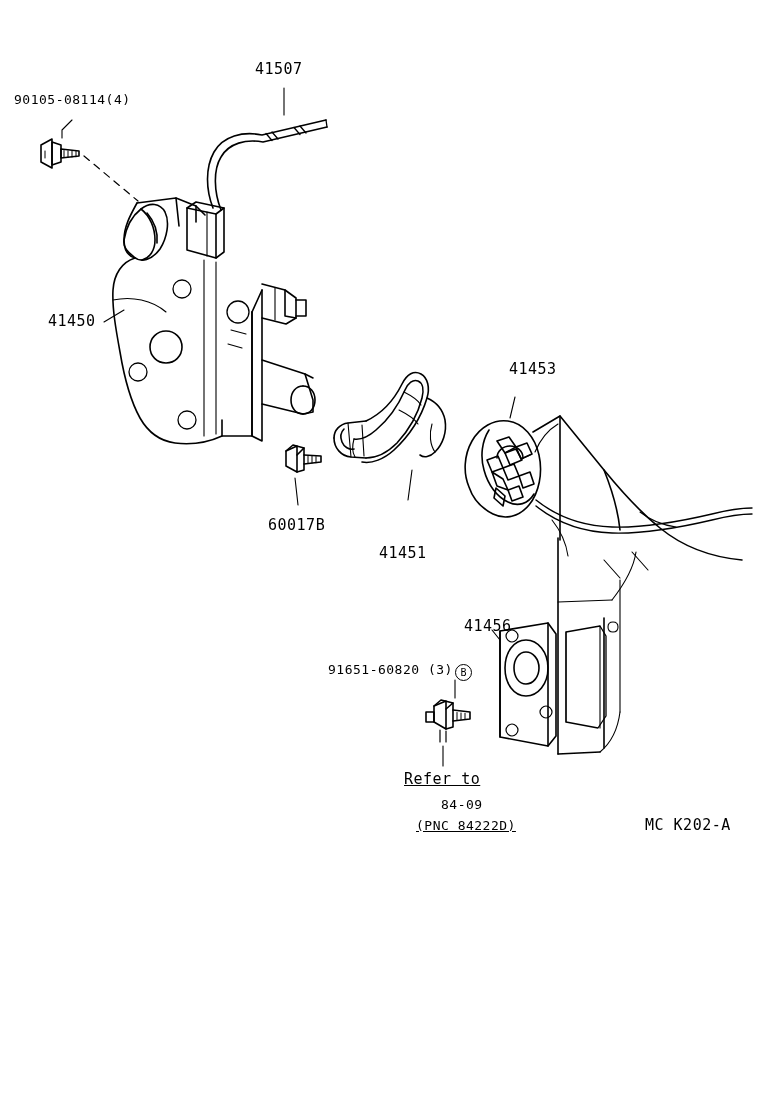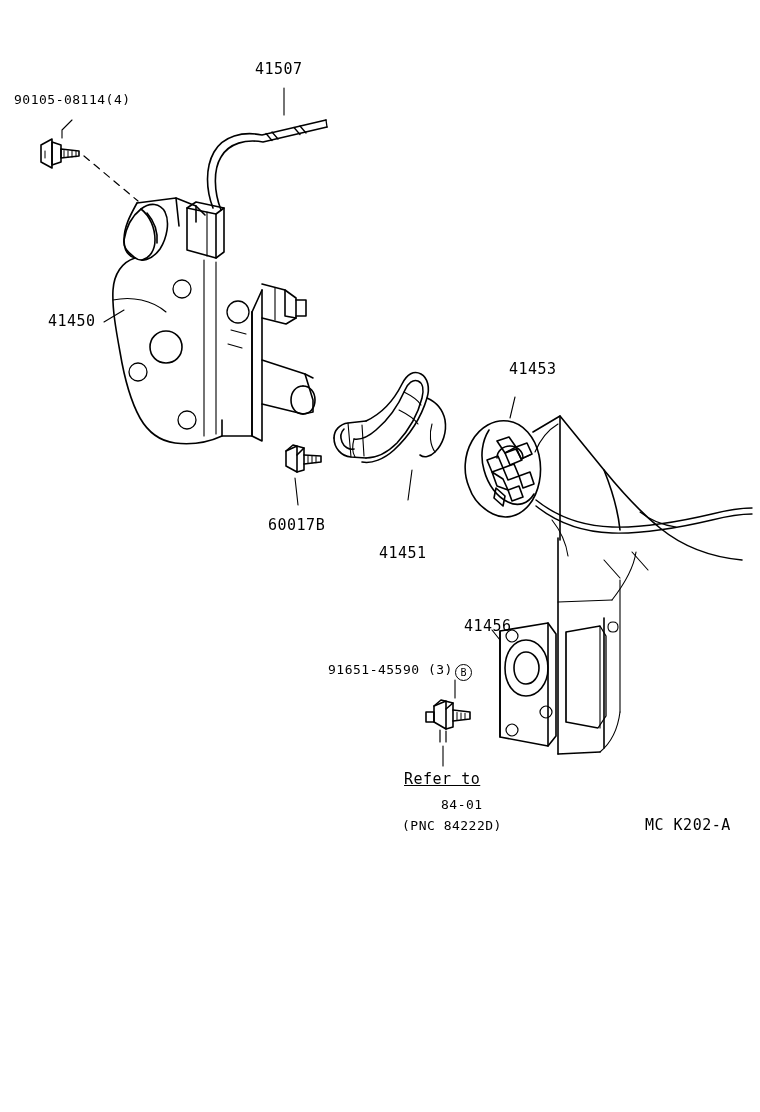--- a/index.html
+++ b/index.html
@@ -261,22 +261,22 @@
     </g>
   </svg>
 
   <div class="lbl" style="left:255px; top:60px;">41507</div>
   <div class="lbl small" style="left:14px; top:92px;">90105-08114(4)</div>
   <div class="lbl" style="left:48px; top:312px;">41450</div>
   <div class="lbl" style="left:268px; top:516px;">60017B</div>
   <div class="lbl" style="left:379px; top:508px;margin-top:36px;">41451</div>
   <div class="lbl" style="left:487px; top:360px;margin-left:22px;">41453</div>
   <div class="lbl" style="left:428px; top:617px;margin-left:36px;">41456</div>
-  <div class="lbl small" style="left:328px; top:662px;">91651-45590 (3)</div>
+  <div class="lbl small" style="left:328px; top:662px;">91651-60820 (3)</div>
   <div class="circ" style="left:455px; top:664px;">B</div>
 
   <div class="lbl" style="left:404px; top:770px;text-decoration:underline;">Refer to</div>
-  <div class="lbl small" style="left:441px; top:797px;">84-01</div>
-  <div class="lbl small" style="left:402px; top:818px;">(PNC 84222D)</div>
+  <div class="lbl small" style="left:441px; top:797px;">84-09</div>
+  <div class="lbl small" style="left:416px; top:818px;text-decoration:underline;">(PNC 84222D)</div>
 
   <div class="lbl" style="left:645px; top:816px;">MC  K202-A</div>
 
 </div>
 
 </body></html>

